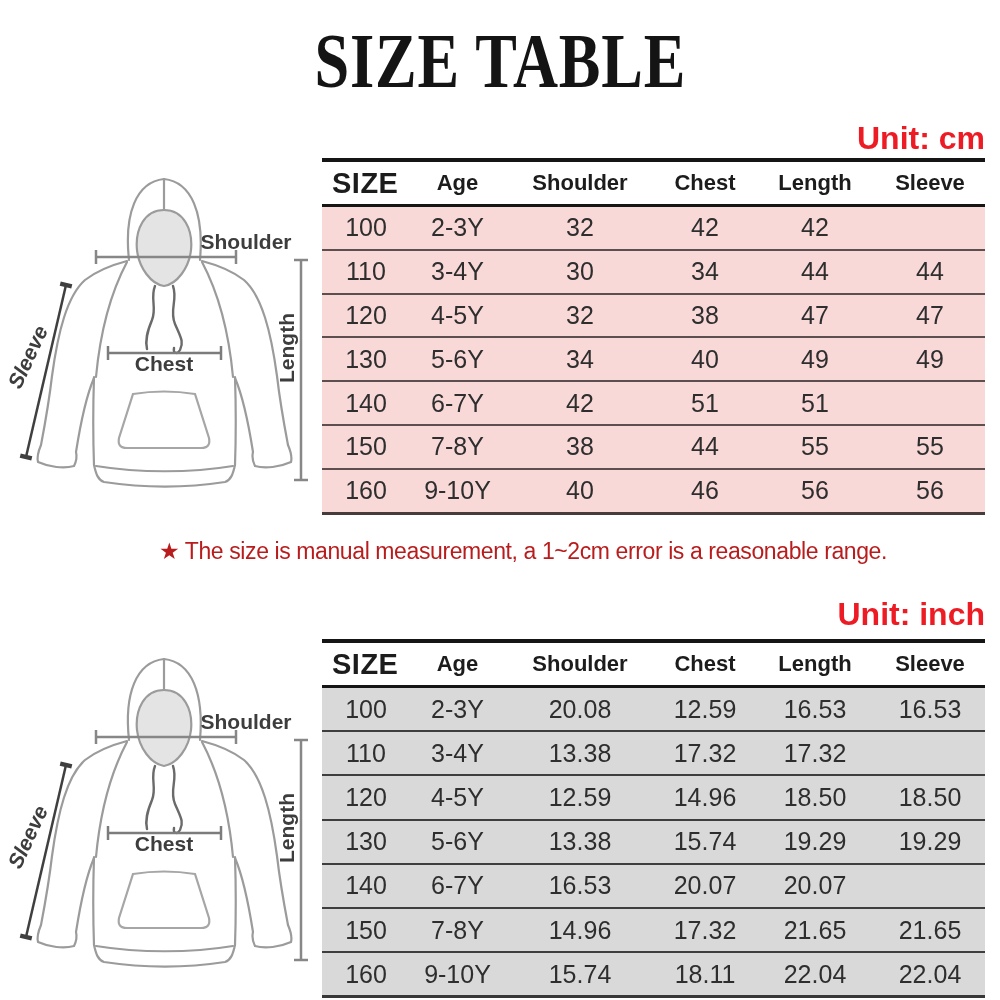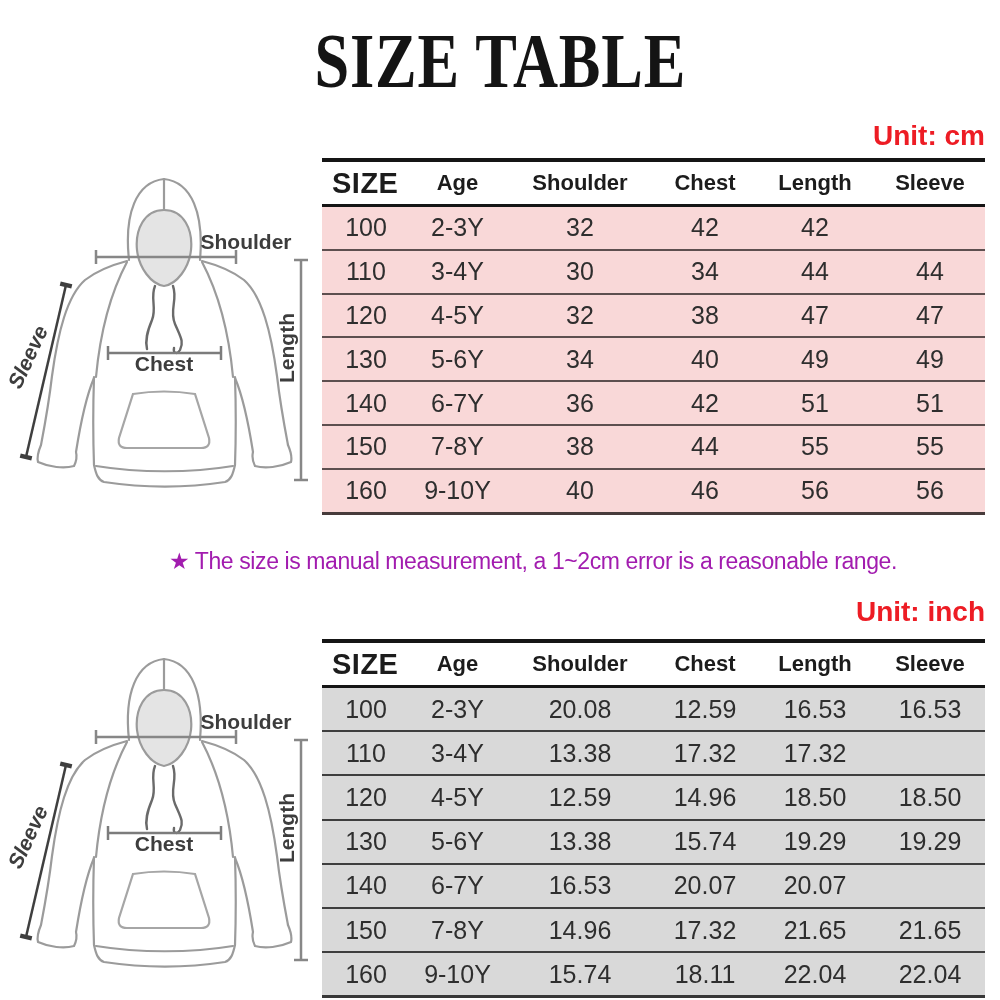--- a/index.html
+++ b/index.html
@@ -11,21 +11,21 @@
   .title {
     position:absolute; top:22px; left:0; width:1000px; height:84px;
     text-align:center; margin:0;
     font-family:"Liberation Serif", serif;
     font-weight:700; font-size:78px; line-height:1; color:#141414;
   }
   .title span { display:inline-block; transform:scaleX(0.8); transform-origin:center; letter-spacing:1px; }
 
   .unit {
     position:absolute; right:15px; width:400px; text-align:right;
-    font-size:28px; font-weight:700; color:var(--accent-red, #ed1c24);
+    font-size:32px; font-weight:700; color:var(--accent-red, #ed1c24);
   }
   .unit-cm   { top:120px; }
   .unit-inch { top:596px; }
 
   .size-table {
     position:absolute; left:322px; width:663px;
     border-top:4px solid var(--table-border, #151515);
   }
   .size-table[data-table-index="0"] { top:158px; }
   .size-table[data-table-index="1"] { top:639px; }
@@ -46,22 +46,22 @@
 
   .size-table[data-table-index="0"] .trow { height:41.8px; background:var(--pink-row, #f9d8d8); border-top:2.5px solid var(--pink-separator, #5d4f4f); }
   .size-table[data-table-index="0"] .trow:first-child { border-top:none; }
   .size-table[data-table-index="0"] .tbody { border-bottom:3px solid #473b3b; }
 
   .size-table[data-table-index="1"] .trow { height:42.2px; background:var(--gray-row, #d9d9d9); border-top:2.5px solid var(--gray-separator, #3e3e3e); }
   .size-table[data-table-index="1"] .trow:first-child { border-top:none; }
   .size-table[data-table-index="1"] .tbody { border-bottom:3px solid #383838; }
 
   .note {
-    position:absolute; left:151px; top:530px; width:820px; margin:18px;
-    font-size:23px; letter-spacing:-0.4px; color:#a21caf; font-weight:500;
+    position:absolute; left:151px; top:530px; width:820px; margin:8px;
+    font-size:23px; letter-spacing:-0.4px; color:#b91c1c; font-weight:500;
   }
 
   .hoodie { position:absolute; left:4px; width:312px; height:360px; }
   .hoodie-cm   { top:152px; }
   .hoodie-inch { top:632px; }
 
   .dim-label { font-size:21px; fill:#3d3d3d; font-weight:600; font-family:"Liberation Sans", sans-serif; }
   .sleeve-label { font-style:italic; }
 </style>
 </head>
@@ -109,21 +109,20 @@
           <div class="td">130</div>
           <div class="td">5-6Y</div>
           <div class="td">34</div>
           <div class="td">40</div>
           <div class="td">49</div>
           <div class="td">49</div>
         </div>
         <div class="trow">
           <div class="td">140</div>
           <div class="td">6-7Y</div>
-          <div class="td">36</div>
           <div class="td">42</div>
           <div class="td">51</div>
           <div class="td">51</div>
         </div>
         <div class="trow">
           <div class="td">150</div>
           <div class="td">7-8Y</div>
           <div class="td">38</div>
           <div class="td">44</div>
           <div class="td">55</div>

